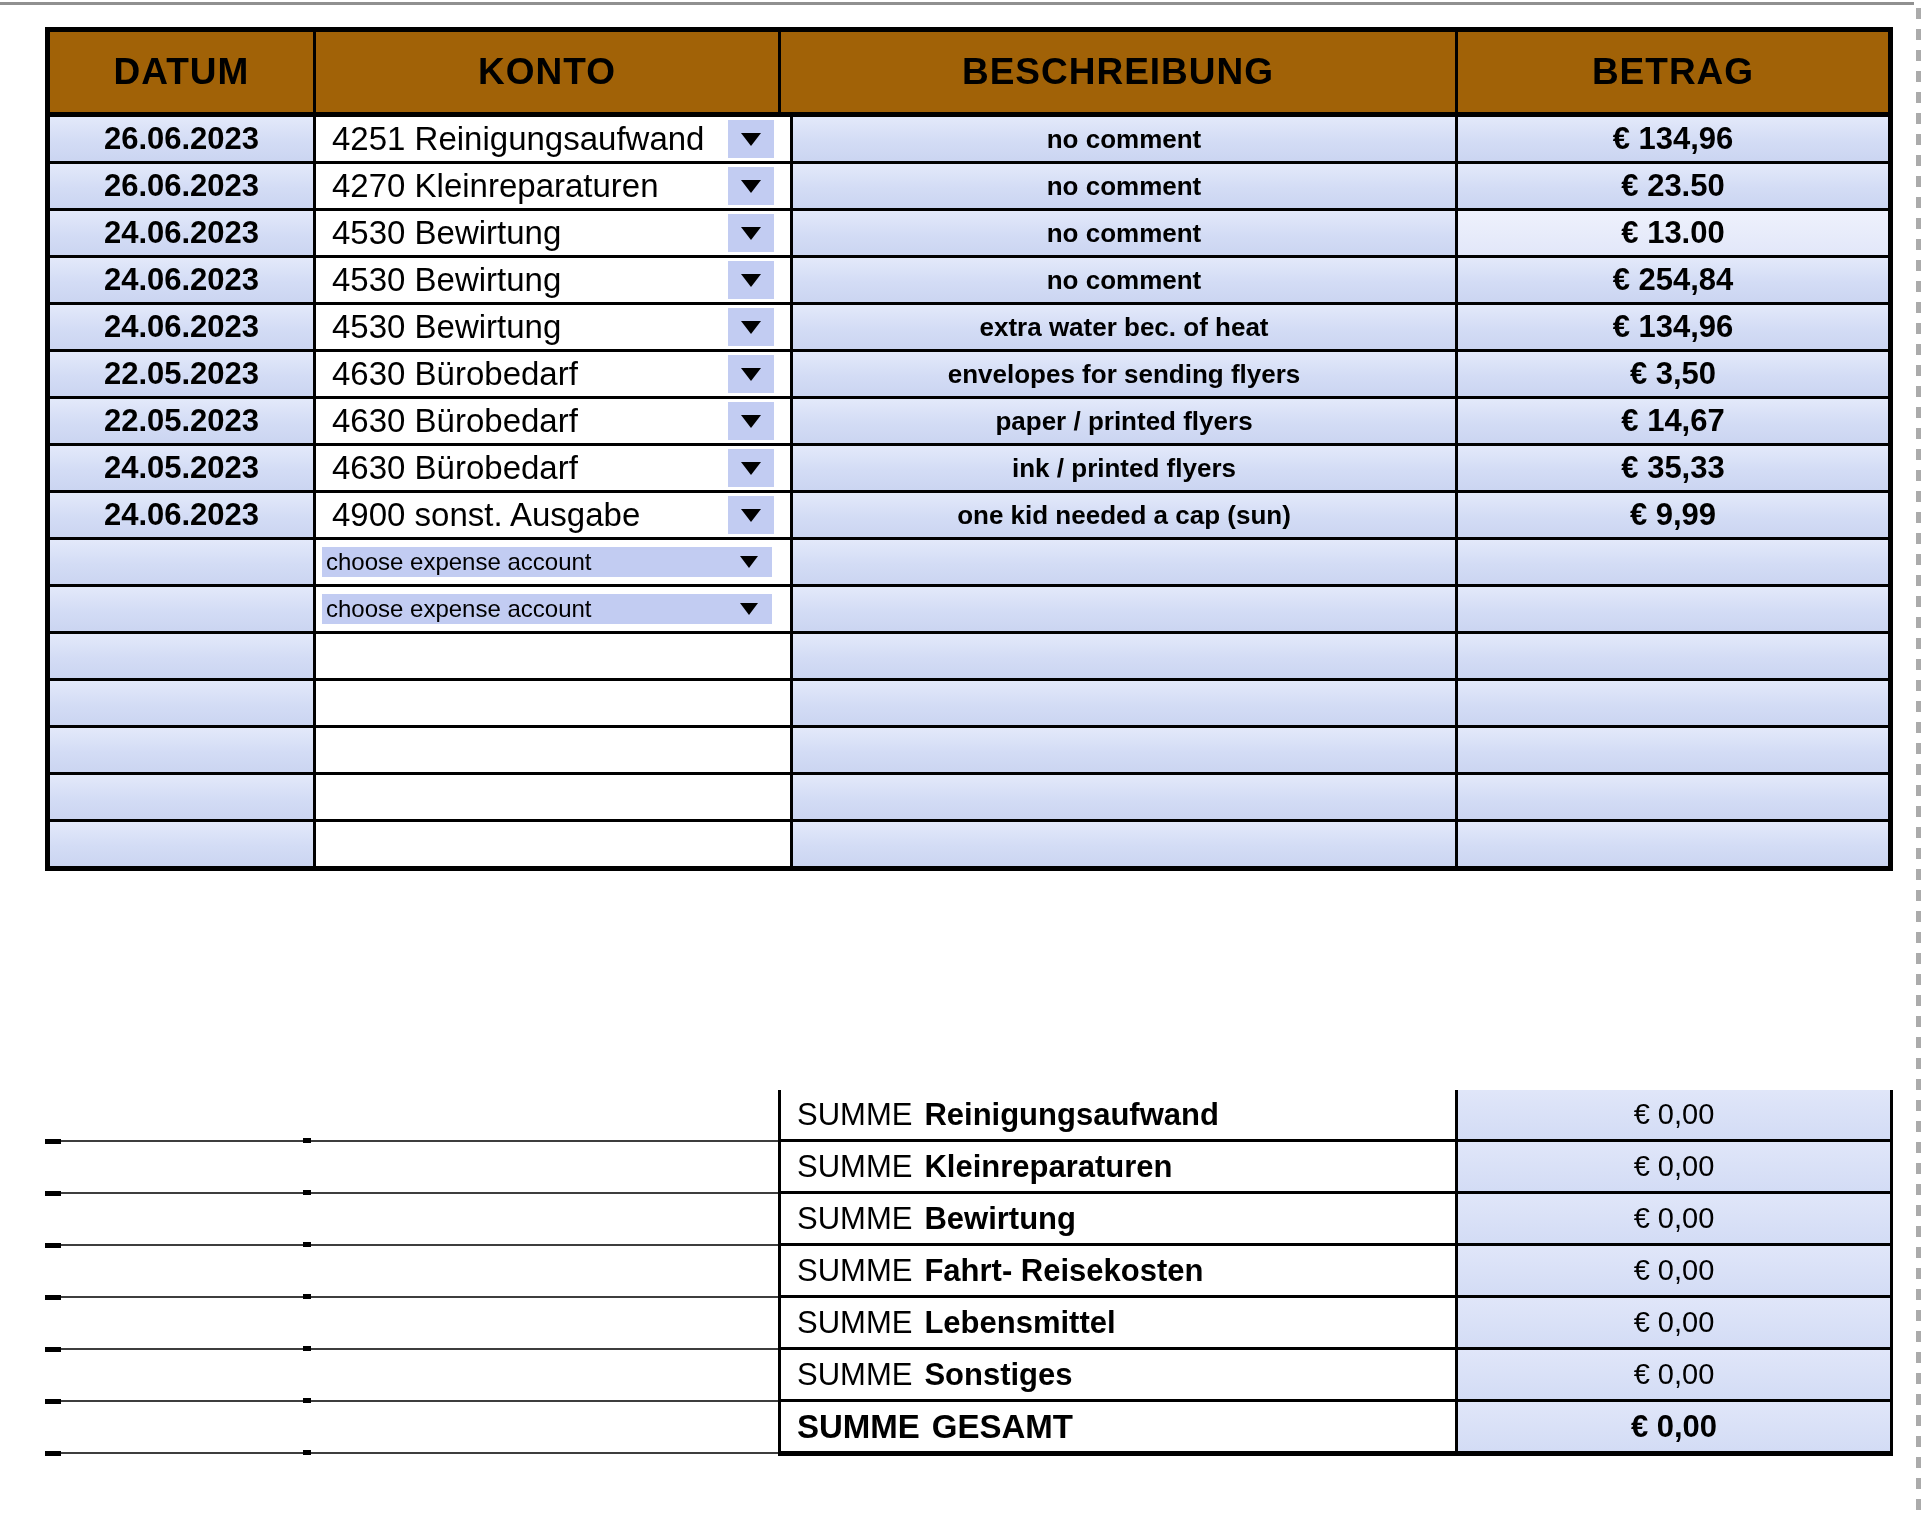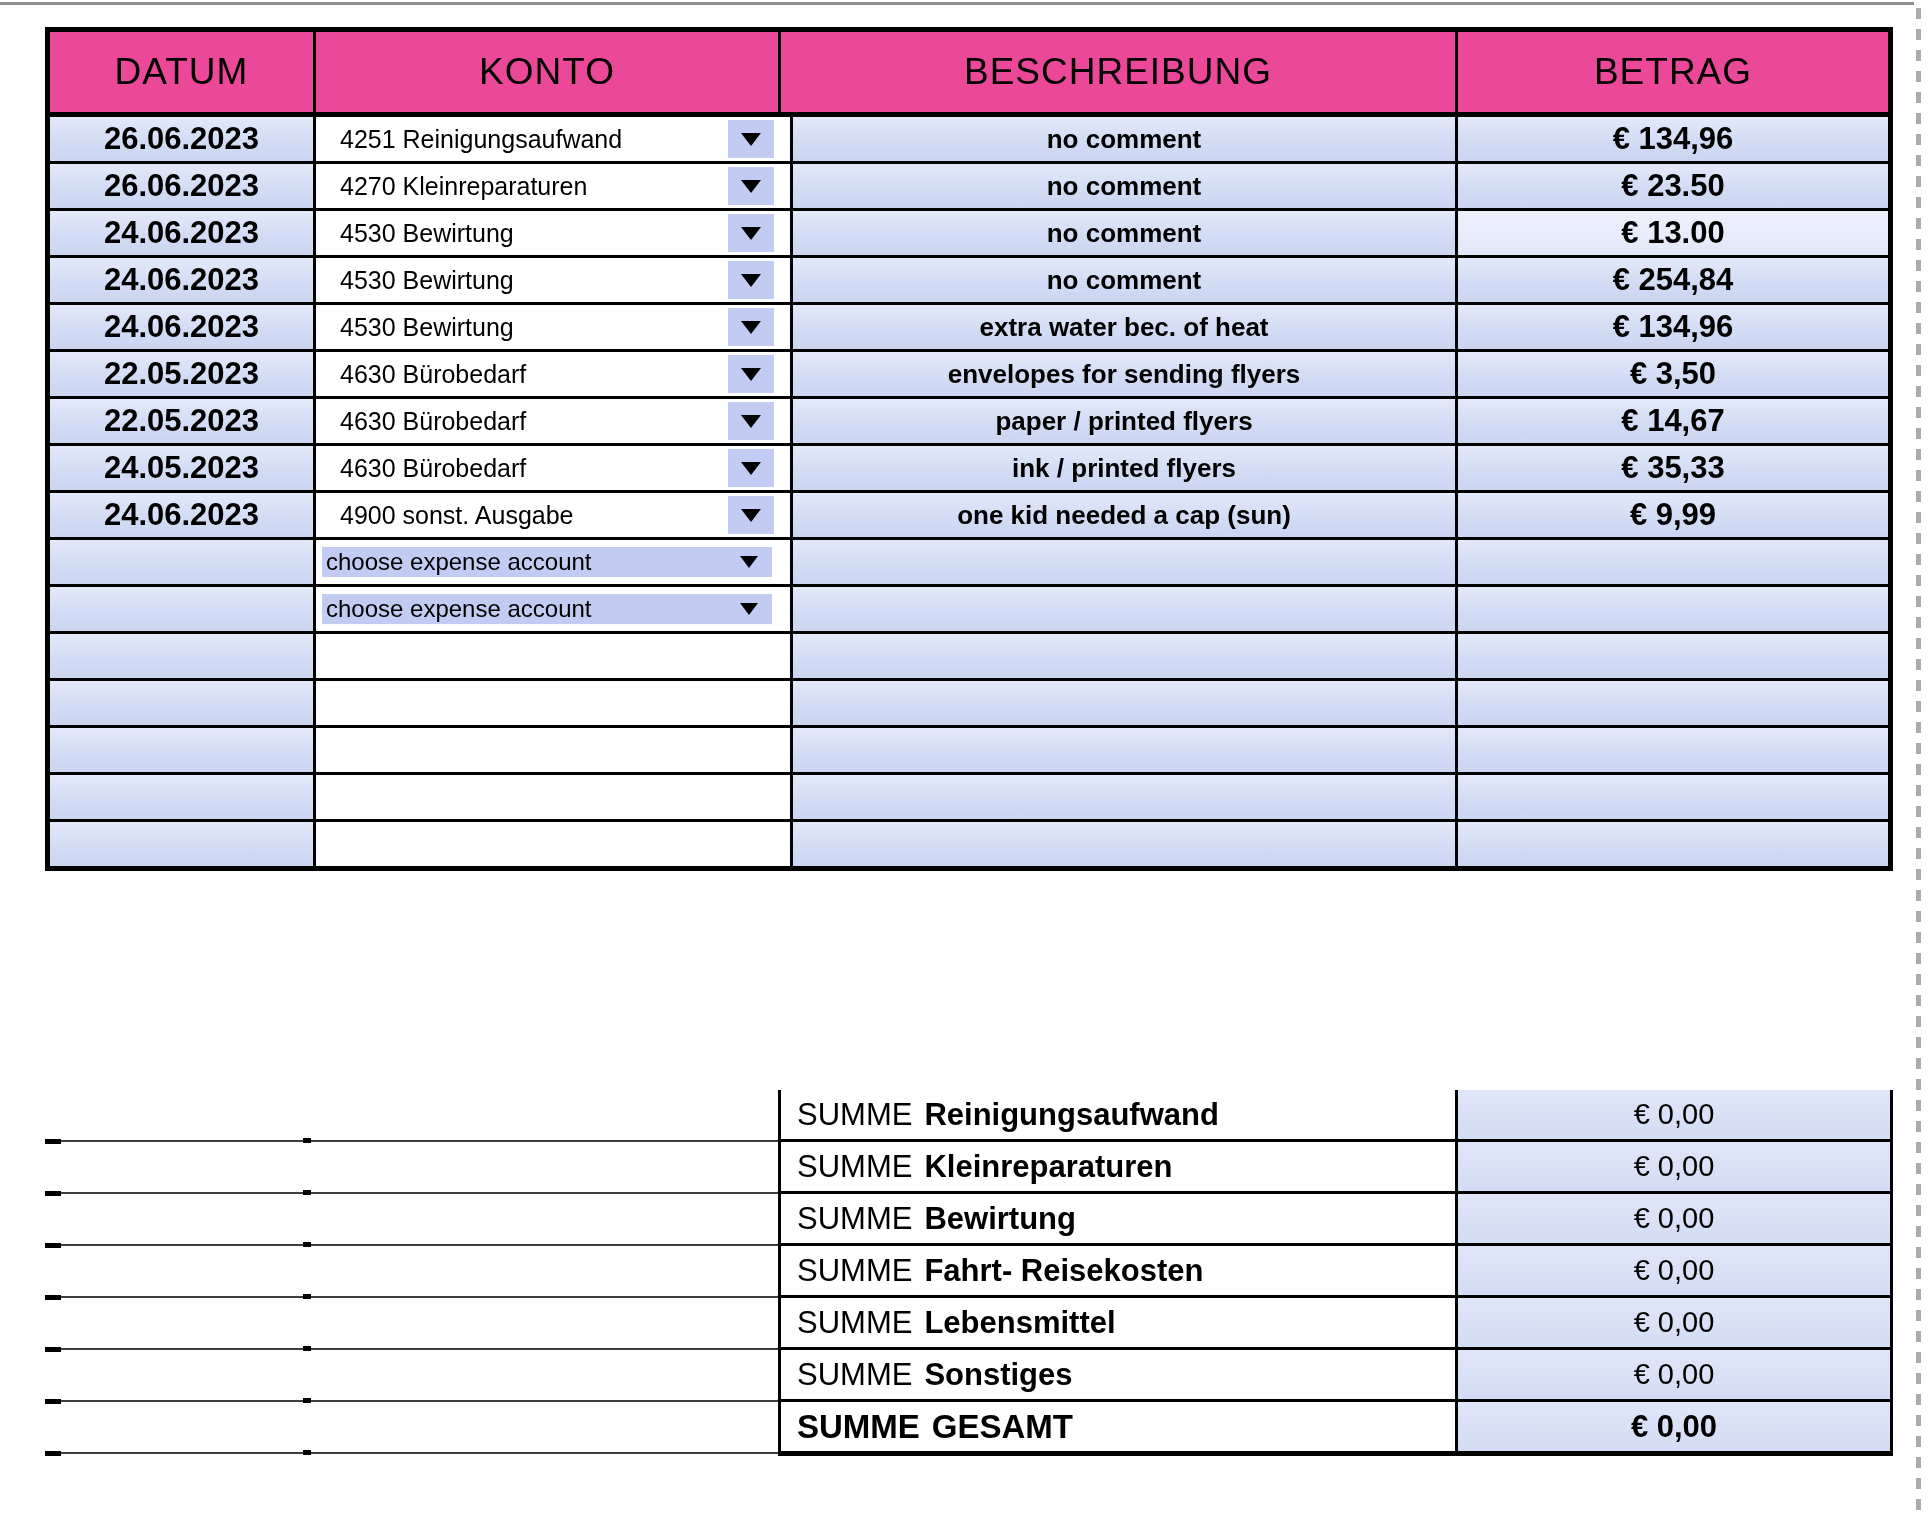--- a/index.html
+++ b/index.html
@@ -16,35 +16,35 @@
   }
 
   
   .sheet{position:absolute;left:45px;top:27px;width:1848px;border:5px solid #000;box-sizing:border-box;background:#fff;}
   .grid-row{display:grid;grid-template-columns:263px 465px 677px 433px;}
   .grid-row > div{box-sizing:border-box;overflow:hidden;}
   .grid-row > div:nth-child(n+2){border-left:3px solid #000;}
 
   .thead{height:80px;border-bottom:5px solid #000;}
   .hcell{
-    background:#ec4899;display:flex;align-items:center;justify-content:center;
-    font-weight:400;font-size:37px;letter-spacing:1px;
+    background:#a16207;display:flex;align-items:center;justify-content:center;
+    font-weight:700;font-size:37px;letter-spacing:1px;
   }
 
   .body-row{height:44px;}
   .body-row + .body-row{border-top:3px solid #000;}
 
   .blue{background:linear-gradient(180deg,#e3e9fa 0%,#d3dcf5 55%,#cbd5f1 100%);}
   .c-date{display:flex;align-items:center;justify-content:center;font-weight:700;font-size:31px;}
   .c-desc{display:flex;align-items:center;justify-content:center;font-weight:700;font-size:26px;margin-left:12px;}
   .c-amt{display:flex;align-items:center;justify-content:center;font-weight:700;font-size:31px;}
   .c-amt.light{background:linear-gradient(180deg,#eef1fc 0%,#e2e7f9 100%);}
 
   .c-konto{background:#fff;display:flex;align-items:stretch;}
-  .konto-text{flex:1;display:flex;align-items:center;padding-left:24px;font-size:25px;white-space:nowrap;text-align:right;}
+  .konto-text{flex:1;display:flex;align-items:center;padding-left:16px;font-size:33px;white-space:nowrap;text-align:right;}
   .dd-btn{width:46px;margin:3px 4px 3px 0;background:#c2ccf2;display:flex;align-items:center;justify-content:center;cursor:pointer;flex:0 0 auto;}
   .tri{width:0;height:0;border-left:10px solid transparent;border-right:10px solid transparent;border-top:13px solid #000;}
 
   .ph-box{
     flex:1;margin:7px 6px;background:#c2ccf2;display:flex;align-items:center;
     font-size:24px;padding-left:4px;cursor:pointer;white-space:nowrap;
   }
   .ph-box .tri{margin-left:auto;margin-right:14px;border-left-width:9px;border-right-width:9px;border-top-width:12px;}
 
   

